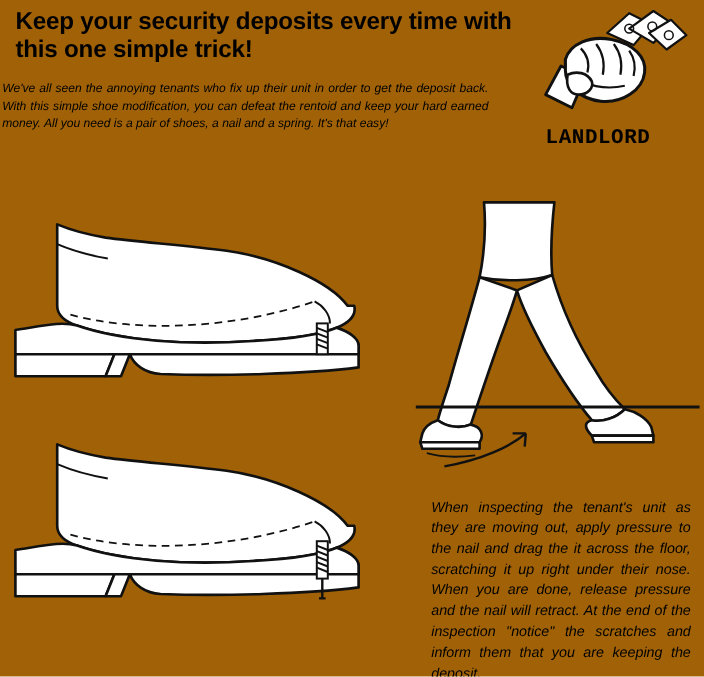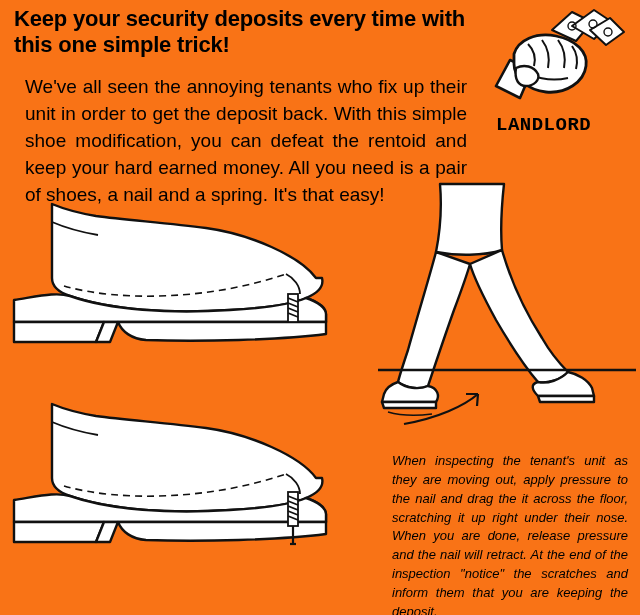--- a/index.html
+++ b/index.html
@@ -12,21 +12,21 @@
     height: 615px;
     font-family: "Liberation Sans", sans-serif;
     color: #000;
     overflow: hidden;
     position: relative;
   }
   .page {
     position: relative;
     width: 640px;
     height: 615px;
-    background: #f97316;
+    background: #a16207;
     box-sizing: border-box;
   }
 
   
   .header {
     position: absolute;
     left: 0; top: 0;
     width: 640px;
     height: 168px;
   }
@@ -35,24 +35,25 @@
     left: 14px;
     top: 6px;
     width: 460px;
     font-size: 22px;
     font-weight: bold;
     line-height: 1.18;
     letter-spacing: -0.2px;
   }
   .intro {
     position: absolute;
-    left: 25px;
+    left: 2px;
     top: 74px;
     width: 442px;
-    font-size: 19px;
+    font-size: 11px;
+    font-style: italic;
     line-height: 1.42;
     text-align: justify;
   }
 
   
   .logo {
     position: absolute;
     right: 12px;
     top: 8px;
     width: 148px;

